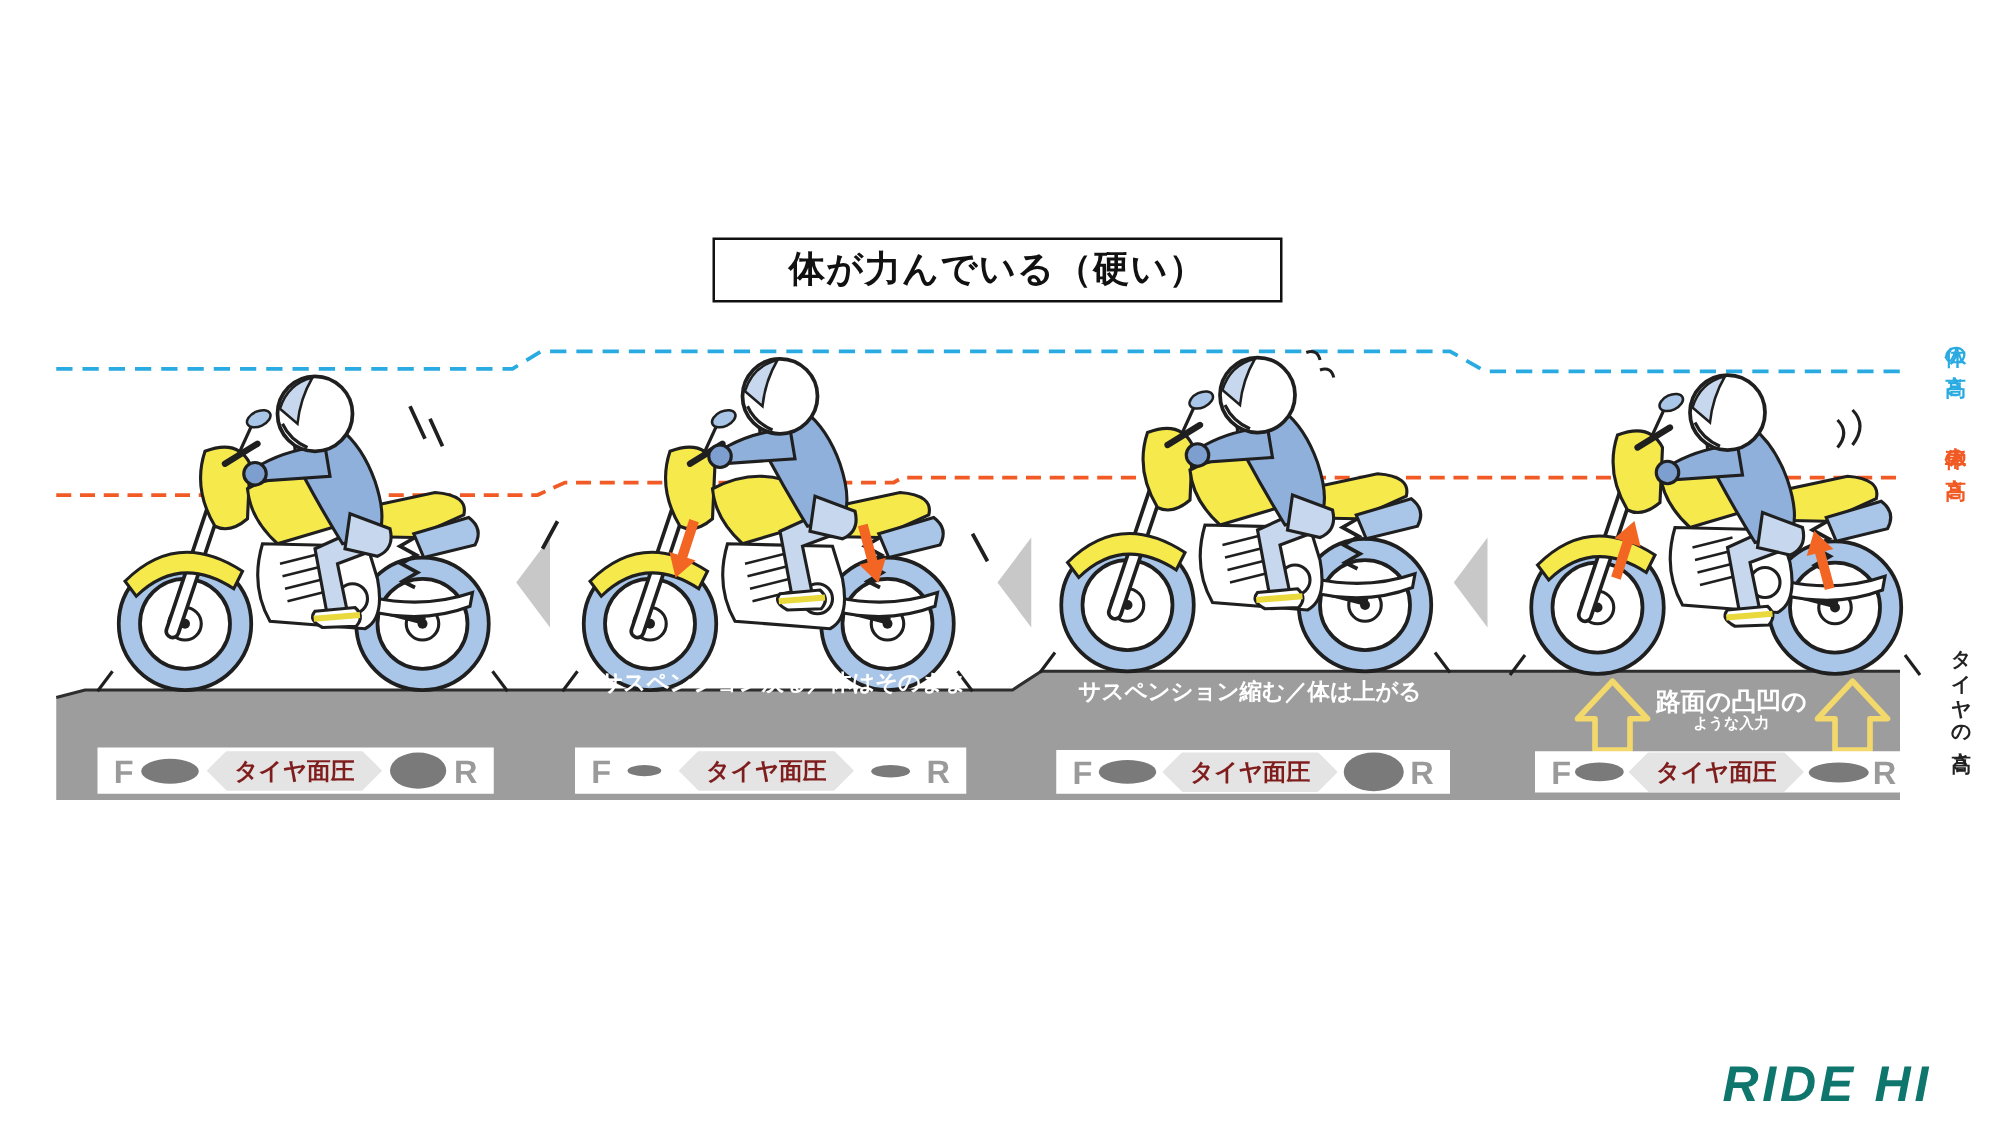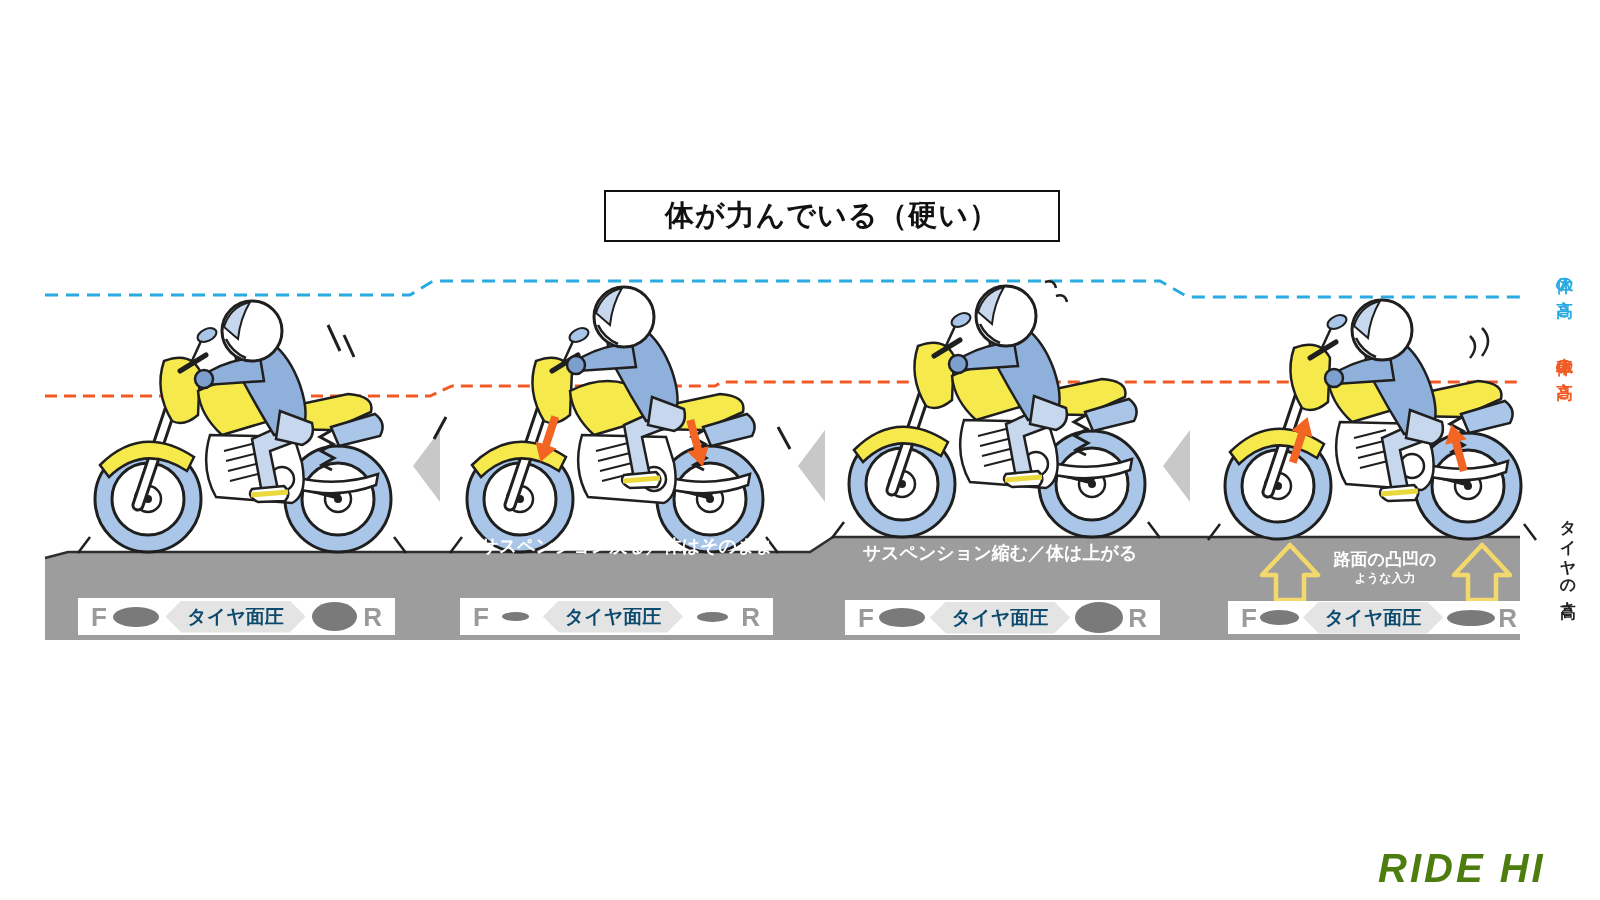--- a/index.html
+++ b/index.html
@@ -2,48 +2,48 @@
 <html><head>
 <meta charset="utf-8">
 <style>
   html,body{margin:0;padding:0;background:#fff;}
   #stage{position:relative;width:1600px;height:900px;background:#fff;overflow:hidden;
          font-family:"Liberation Sans","DejaVu Sans",sans-serif;}
   #artsvg{position:absolute;left:0;top:0;}
   .abs{position:absolute;}
   .title-box{left:570px;top:190px;width:452px;height:48px;border:2.5px solid #111;
     display:flex;align-items:center;justify-content:center;font-size:29px;font-weight:bold;
-    color:#111;letter-spacing:1px;background:#fff;margin-left:34px;}
+    color:#111;letter-spacing:1px;background:#fff;}
   .vlabel{writing-mode:vertical-rl;text-orientation:upright;font-weight:bold;line-height:1;}
   .lbl-body{left:1556px;top:264px;font-size:17px;color:#29abe2;letter-spacing:2px;}
   .lbl-vehicle{left:1556px;top:344px;font-size:17px;color:#f15a24;letter-spacing:2px;}
   .lbl-tire{left:1560px;top:508px;font-size:16px;color:#222;letter-spacing:2px;}
   .caption{color:#fff;font-weight:bold;font-size:18px;white-space:nowrap;transform:translateX(-50%);}
   .cap1{left:237px;top:554px;}
   .cap2{left:627px;top:534px;}
   .cap3{left:1000px;top:541px;}
-  .cap4a{left:1385px;top:548px;font-size:17px;}
+  .cap4a{left:1385px;top:548px;font-size:20px;}
   .cap4b{left:1385px;top:570px;font-size:12px;}
   .pill{background:#fff;display:flex;align-items:center;justify-content:space-between;
         padding:0 13px;box-sizing:border-box;}
   .pill .fr{font-size:26px;font-weight:bold;color:#9a9a9a;line-height:1;}
   .ell{background:#7a7a7a;border-radius:50%;}
   .hex{background:#e4e4e4;height:32px;display:flex;align-items:center;justify-content:center;
-       font-size:19px;font-weight:bold;color:#0c4a6e;padding:0 22px;
+       font-size:19px;font-weight:bold;color:#7f1d1d;padding:0 22px;
        clip-path:polygon(16px 0,calc(100% - 16px) 0,100% 50%,calc(100% - 16px) 100%,16px 100%,0 50%);text-align:right;}
   .pill1{left:78px;top:598px;width:317px;height:37px;}
   .pill2{left:460px;top:598px;width:313px;height:37px;}
   .pill3{left:845px;top:600px;width:315px;height:35px;}
   .pill4{left:1228px;top:601px;width:302px;height:33px;}
   .p1 .ell-f{width:46px;height:20px;} .p1 .ell-r{width:45px;height:29px;}
   .p2 .ell-f{width:27px;height:9px;}  .p2 .ell-r{width:31px;height:10px;}
   .p3 .ell-f{width:46px;height:19px;} .p3 .ell-r{width:48px;height:31px;}
   .p4 .ell-f{width:39px;height:15px;} .p4 .ell-r{width:48px;height:16px;}
   .logo{left:1378px;top:846px;width:210px;font-size:40px;font-weight:bold;font-style:italic;
-        color:#4d7c0f;letter-spacing:3px;white-space:nowrap;}
+        color:#0f766e;letter-spacing:3px;white-space:nowrap;}
 </style>
 </head>
 <body>
 
 <div id="stage">
 
 <svg id="artsvg" width="1600" height="900" viewBox="0 0 1600 900">
   <defs>
     <g id="bike">
 

